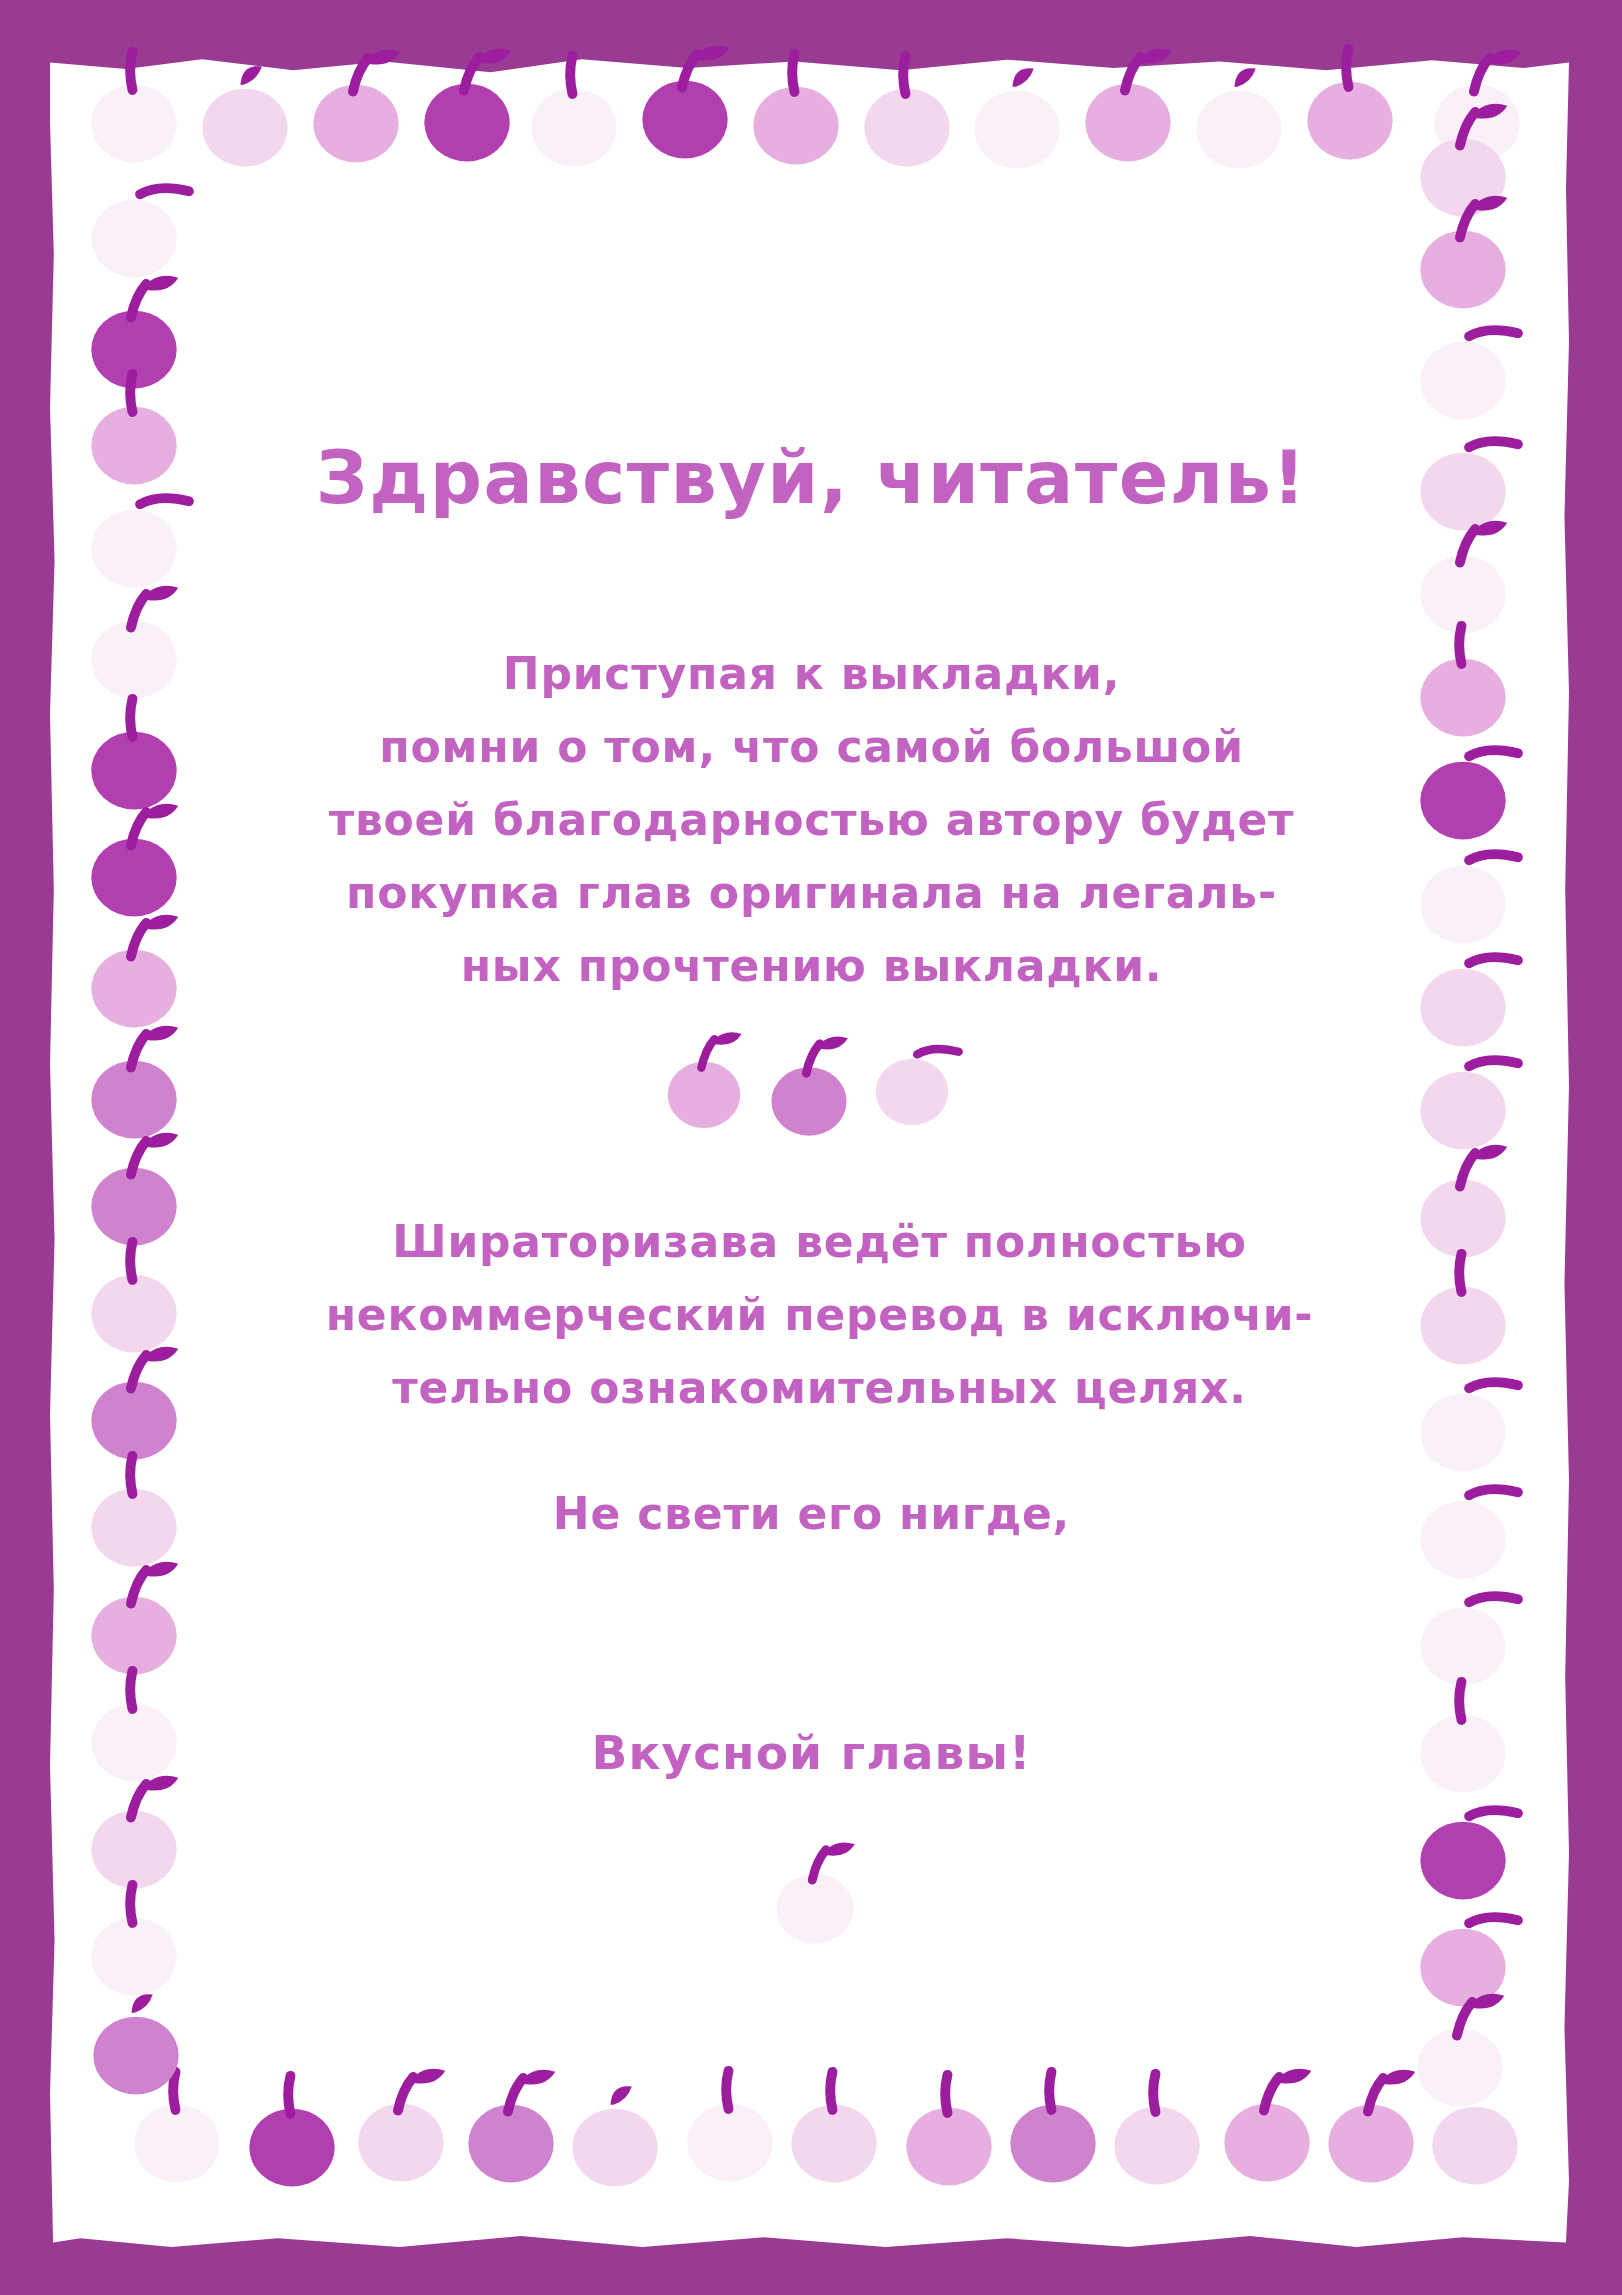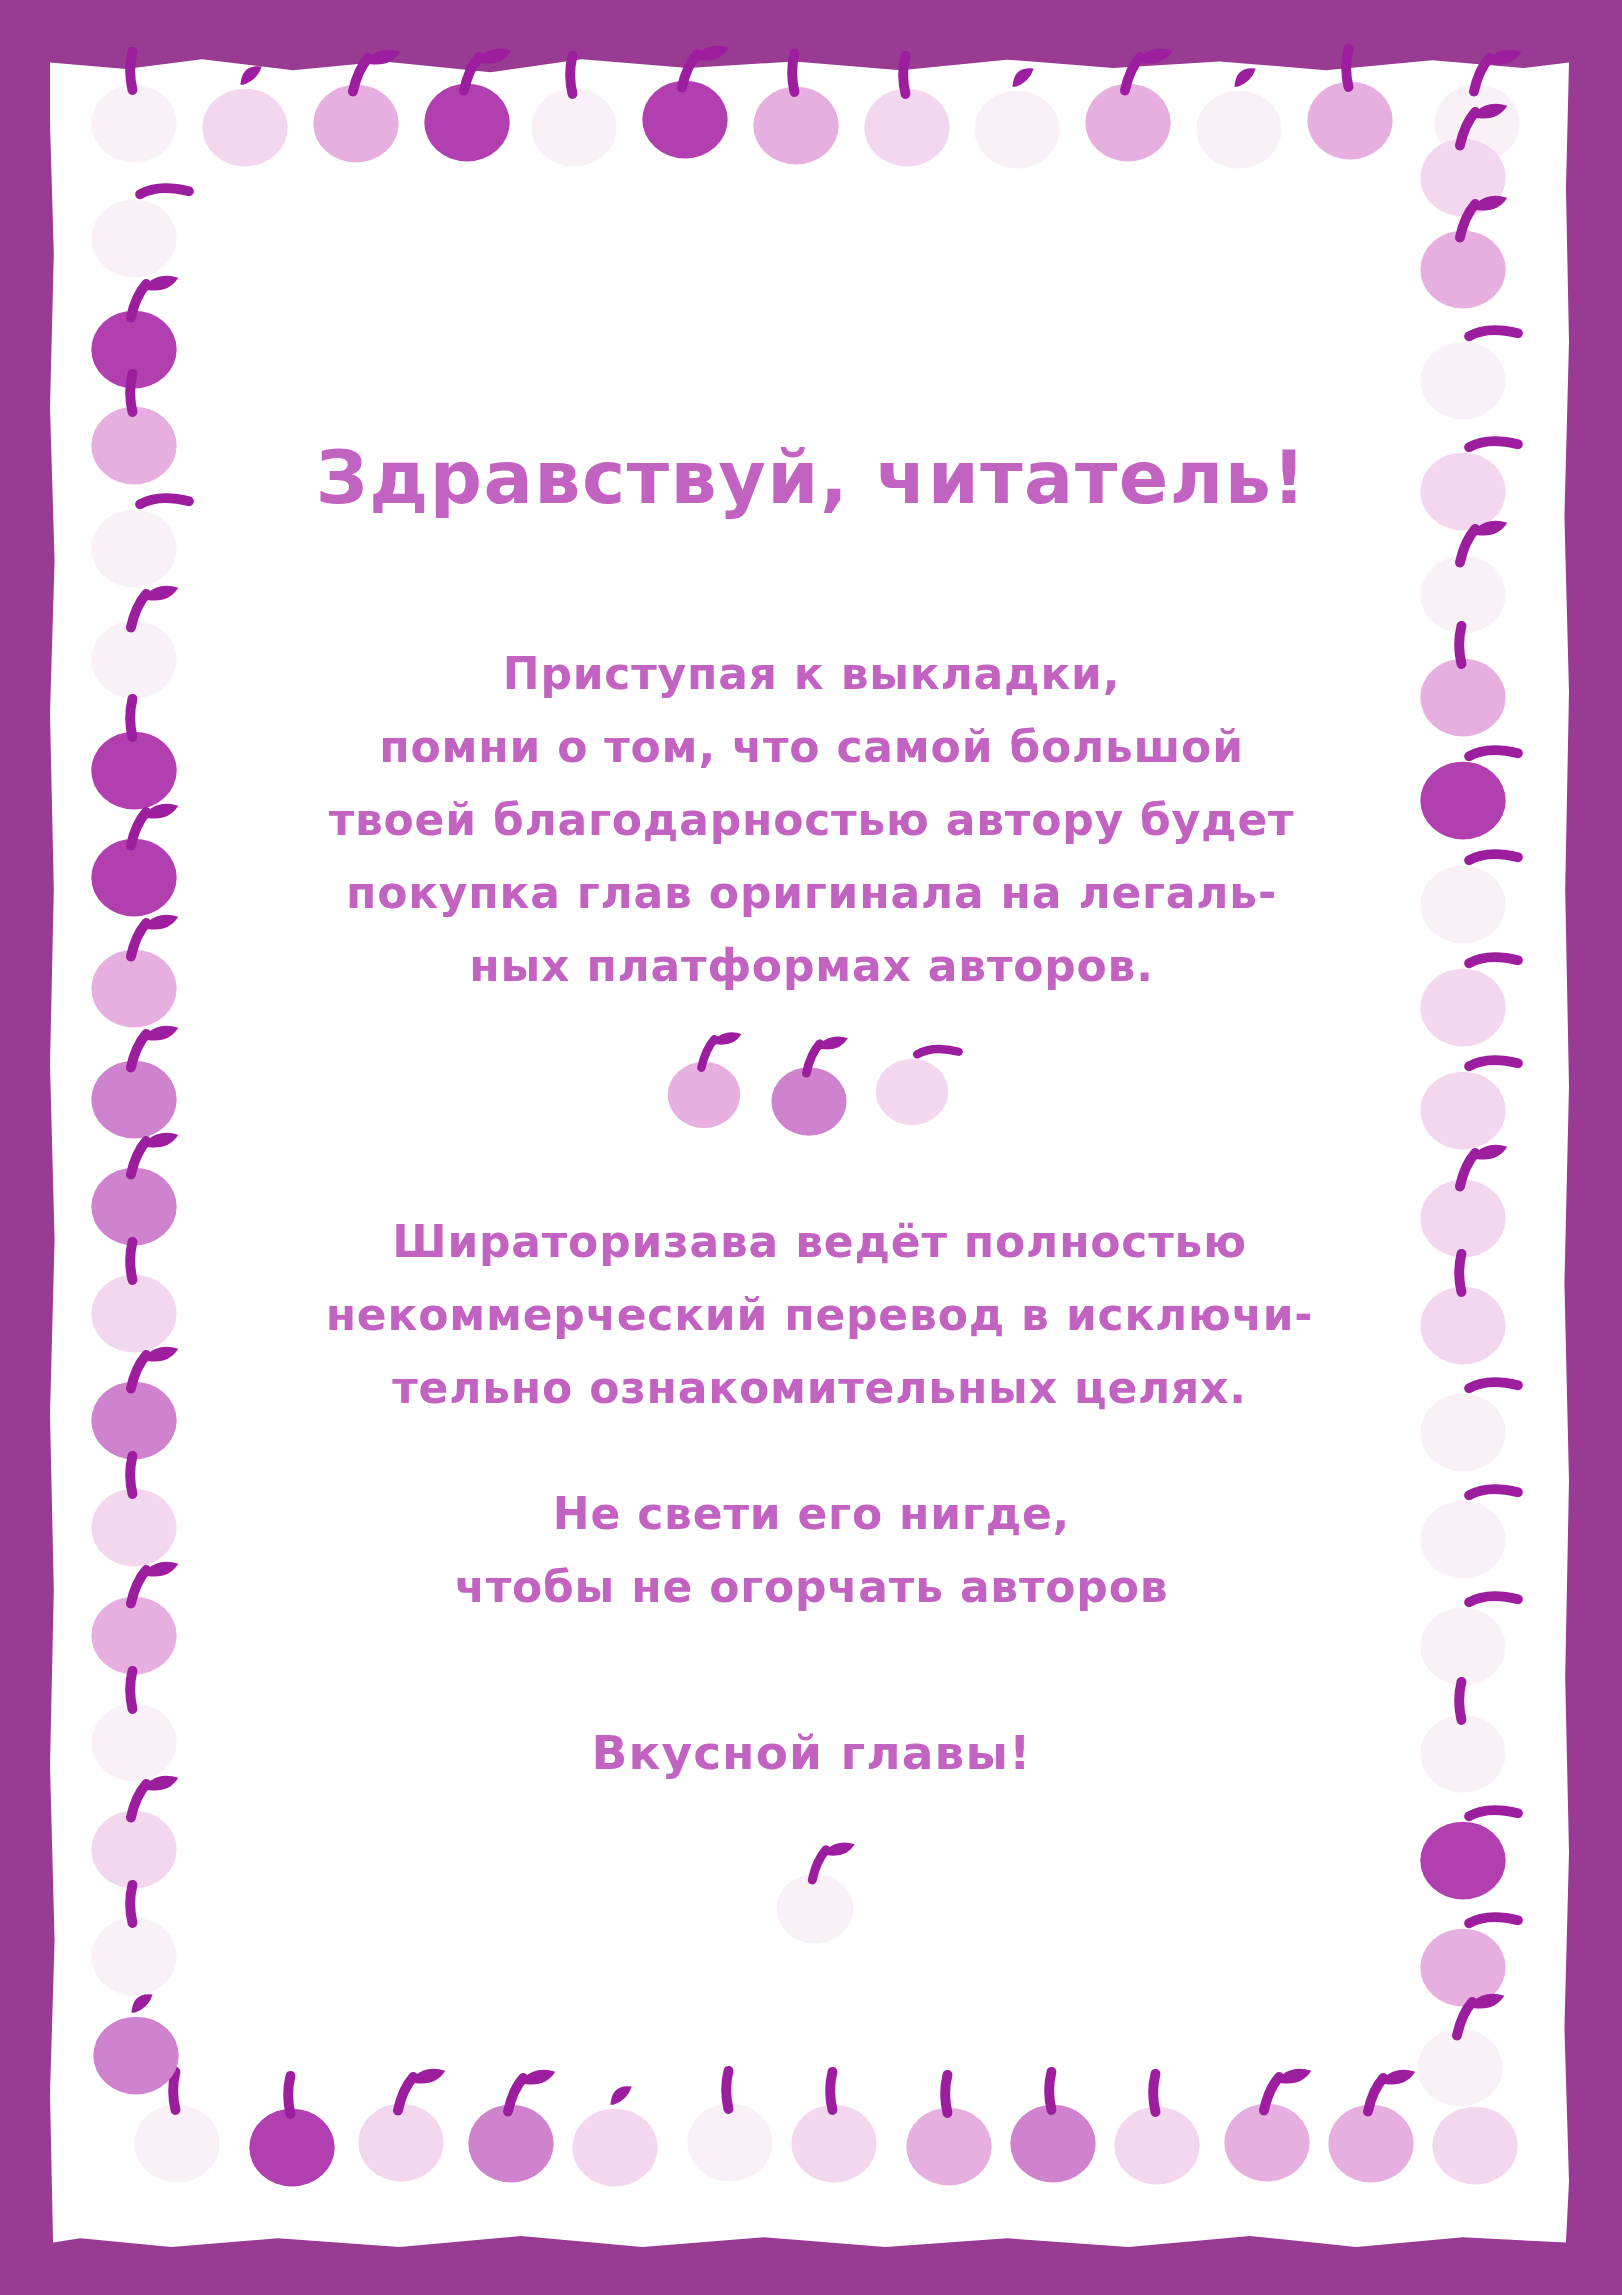--- a/index.html
+++ b/index.html
@@ -478,30 +478,29 @@
     </div>
 
   <div class="content">
     <h1 class="block title">Здравствуй, читатель!</h1>
 
     <div class="block para p-intro">
       <div>Приступая к выкладки,</div>
       <div>помни о том, что самой большой</div>
       <div>твоей благодарностью автору будет</div>
       <div>покупка глав оригинала на легаль-</div>
-      <div>ных платформах авторов.</div>
+      <div>ных прочтению выкладки.</div>
     </div>
 
     <div class="block para p-note">
       <div>Шираторизава ведёт полностью</div>
       <div>некоммерческий перевод в исключи-</div>
       <div>тельно ознакомительных целях.</div>
     </div>
 
     <div class="block para p-warn">
       <div>Не свети его нигде,</div>
-      <div>чтобы не огорчать авторов</div>
     </div>
 
     <div class="block closing">Вкусной главы!</div>
   </div>
 </div>
 
 
 </body></html>

